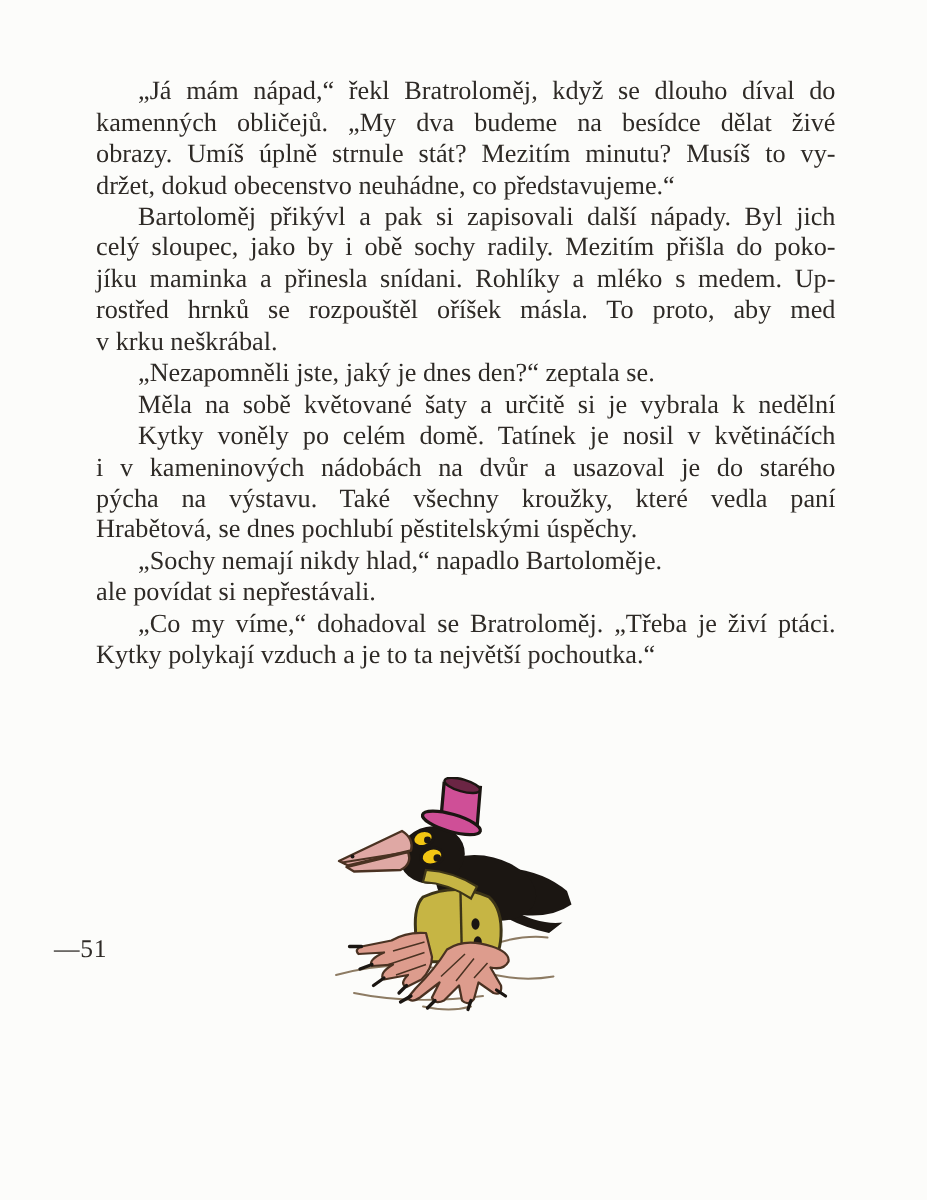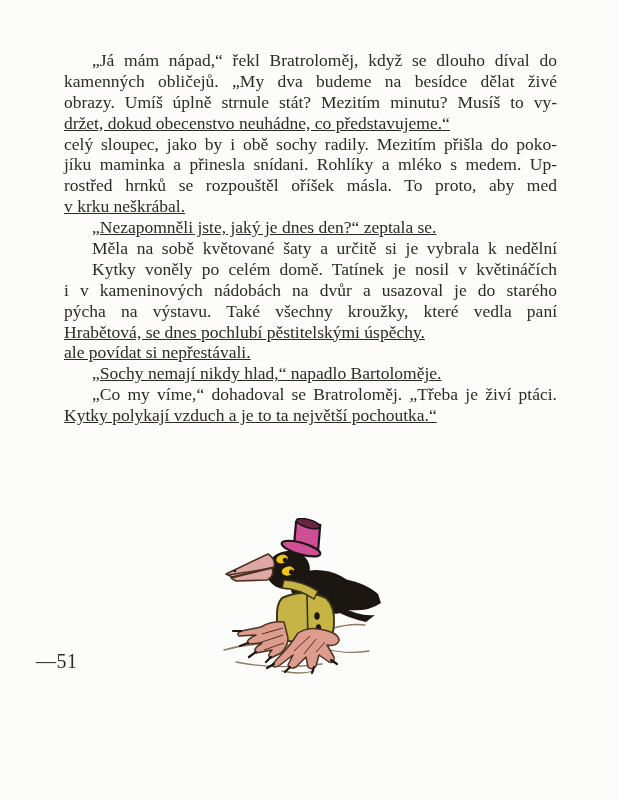--- a/index.html
+++ b/index.html
@@ -28,59 +28,60 @@
     width: 493px;
     font-size: 17.5px;
     line-height: 20.9px;
   }
   .line {
     height: 20.9px;
     text-align: justify;
     text-align-last: justify;
     white-space: normal;
   }
-  .line.para-last { text-align: left; text-align-last: left; text-decoration: underline; }
+  .line.para-last { text-align: left; text-align-last: left; }
   .line.para-first { text-indent: 28px; }
   .page-number {
     position: absolute;
     left: 36px;
-    top: 650px;
-    font-size: 20px;
+    top: 623px;
+    font-size: 17px;
     letter-spacing: 0.5px;
   }
   .illustration {
     position: absolute;
     left: 222px;
     top: 518px;
     width: 175px;
     height: 160px;
   }
 </style>
 </head>
 <body>
 
 <div class="page">
 
   <div class="text-block">
       <div class="line para-first">„Já mám nápad,“ řekl Bratroloměj, když se dlouho díval do</div>
       <div class="line">kamenných obličejů. „My dva budeme na besídce dělat živé</div>
       <div class="line">obrazy. Umíš úplně strnule stát? Mezitím minutu? Musíš to vy-</div>
       <div class="line para-last">držet, dokud obecenstvo neuhádne, co představujeme.“</div>
+      <div class="line para-first">Bartoloměj přikývl a pak si zapisovali další nápady. Byl jich</div>
       <div class="line">celý sloupec, jako by i obě sochy radily. Mezitím přišla do poko-</div>
       <div class="line">jíku maminka a přinesla snídani. Rohlíky a mléko s medem. Up-</div>
       <div class="line">rostřed hrnků se rozpouštěl oříšek másla. To proto, aby med</div>
       <div class="line para-last">v krku neškrábal.</div>
       <div class="line para-first para-last">„Nezapomněli jste, jaký je dnes den?“ zeptala se.</div>
       <div class="line para-first">Měla na sobě květované šaty a určitě si je vybrala k nedělní</div>
       <div class="line para-first">Kytky voněly po celém domě. Tatínek je nosil v květináčích</div>
       <div class="line">i v kameninových nádobách na dvůr a usazoval je do starého</div>
       <div class="line">pýcha na výstavu. Také všechny kroužky, které vedla paní</div>
       <div class="line para-last">Hrabětová, se dnes pochlubí pěstitelskými úspěchy.</div>
+      <div class="line para-first para-last">„Sochy nemají nikdy hlad,“ napadlo Bartoloměje.</div>
       <div class="line para-last">ale povídat si nepřestávali.</div>
-      <div class="line para-first para-last">„Sochy nemají nikdy hlad,“ napadlo Bartoloměje.</div>
       <div class="line para-first">„Co my víme,“ dohadoval se Bratroloměj. „Třeba je živí ptáci.</div>
       <div class="line para-last">Kytky polykají vzduch a je to ta největší pochoutka.“</div>
     </div>
 
   <div class="page-number">—51</div>
 
   <svg class="illustration" viewBox="0 0 175 160" xmlns="http://www.w3.org/2000/svg">
 
     <g fill="none" stroke="var(--ground-stroke)" stroke-width="1.3" stroke-linecap="round">
       <path d="M2,132 Q34,123 66,127"></path>

